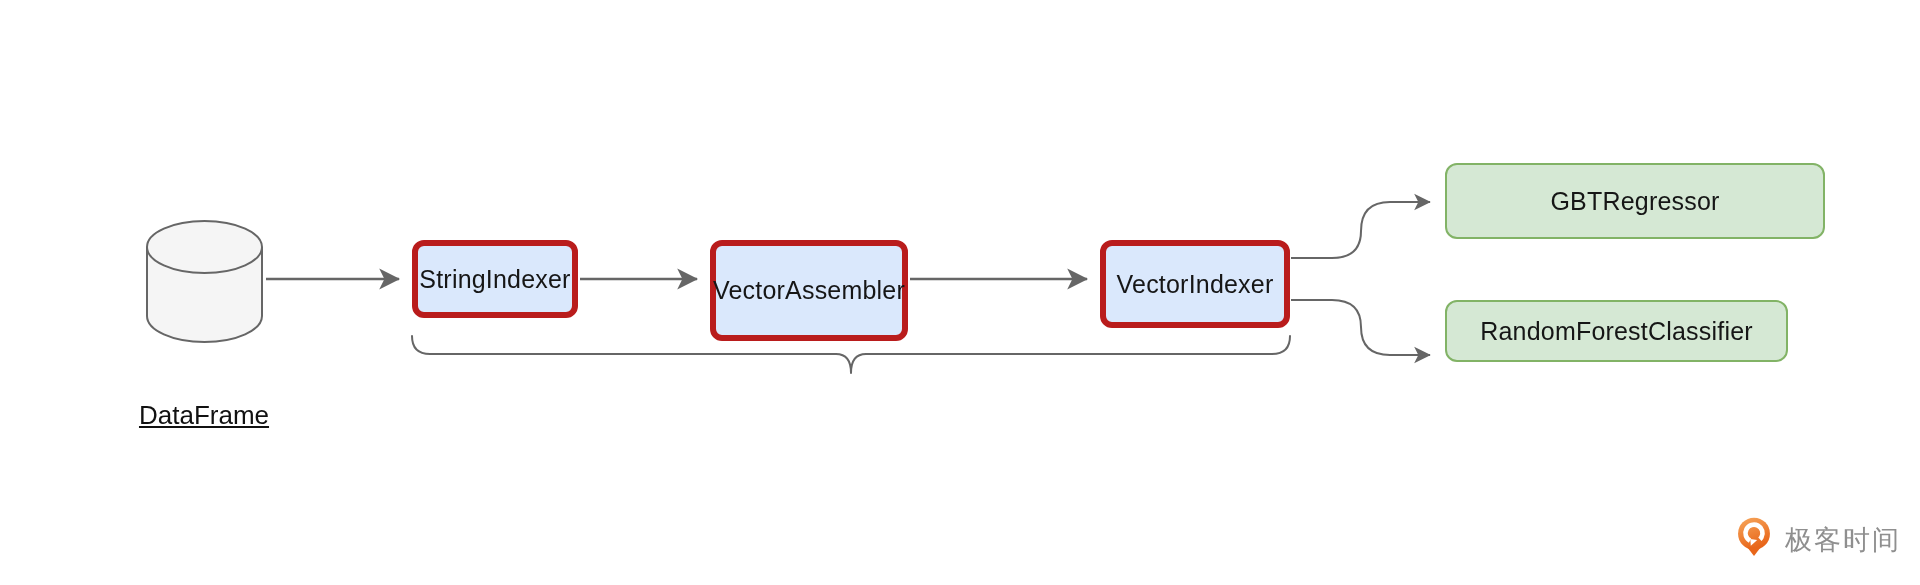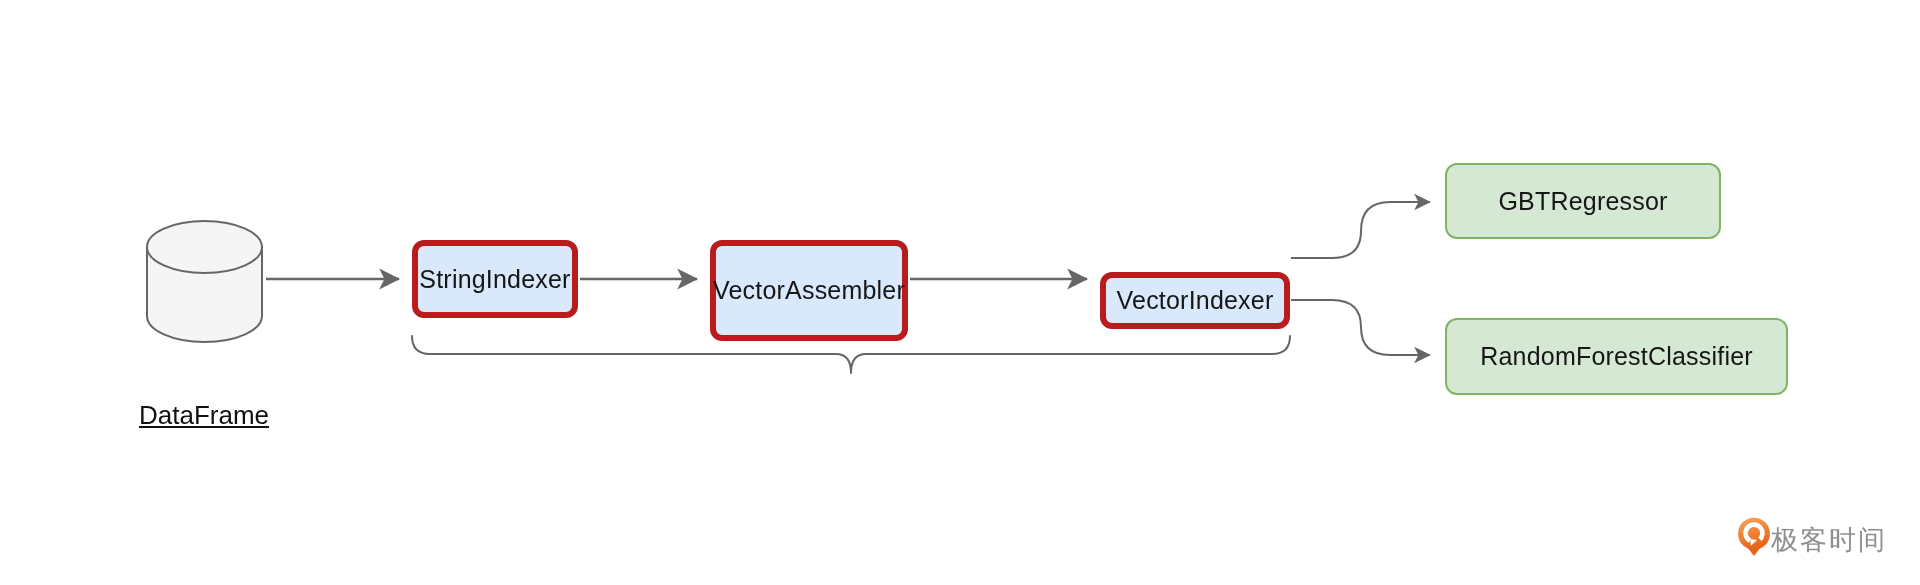--- a/index.html
+++ b/index.html
@@ -47,21 +47,21 @@
     white-space: nowrap;
     transform: translateX(-50%);
     text-decoration: underline;
   }
   .logo {
     position: absolute;
     left: 1737px;
     top: 516px;
     display: flex;
     align-items: center;
-    gap: 0;
+    gap: 14px;
   }
   .logo-text {
     font-size: 27px;
     color: #8f8f8f;
     letter-spacing: 2px;
     white-space: nowrap;
   }
 </style>
 </head>
 <body>
@@ -93,29 +93,29 @@
   <div class="freetext" style="left:204px; top:400px;">DataFrame</div>
 
   <div class="node stage" style="left:412px; top:240px; width:166px; height:78px;">
     <span>StringIndexer</span>
   </div>
 
   <div class="node stage" style="left:710px; top:240px; width:198px; height:101px;">
     <span>VectorAssembler</span>
   </div>
 
-  <div class="node stage" style="left:1100px; top:240px; width:190px; height:57px;margin-top:32px;">
+  <div class="node stage" style="left:1100px; top:240px; width:190px; height:88px;">
     <span>VectorIndexer</span>
   </div>
 
-  <div class="node model" style="left:1445px; top:163px; width:276px; height:76px;">
+  <div class="node model" style="left:1445px; top:163px; width:380px; height:76px;">
     <span>GBTRegressor</span>
   </div>
 
-  <div class="node model" style="left:1445px; top:318px; width:343px; height:77px;">
+  <div class="node model" style="left:1445px; top:300px; width:343px; height:62px;">
     <span>RandomForestClassifier</span>
   </div>
 
 
   <div class="logo">
     <svg width="34" height="48" viewBox="0 0 32 44">
       <defs>
         <linearGradient id="og" x1="0" y1="0" x2="0.4" y2="1">
           <stop offset="0" stop-color="#f7a75c"></stop>
           <stop offset="1" stop-color="#e8661a"></stop>

